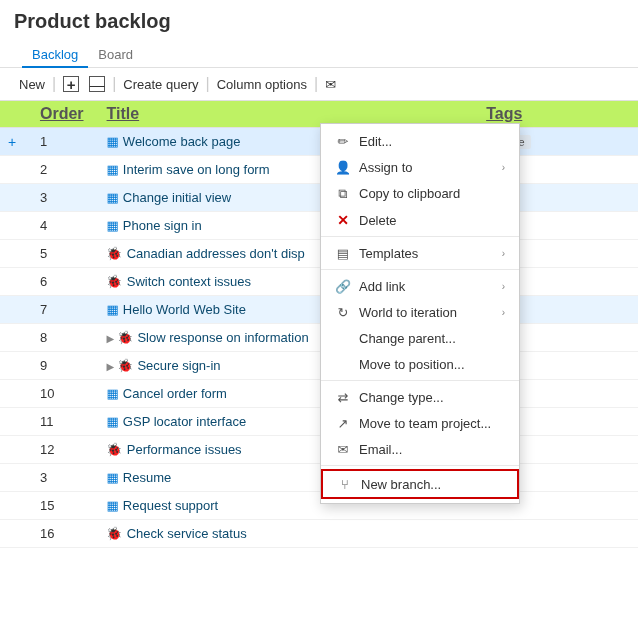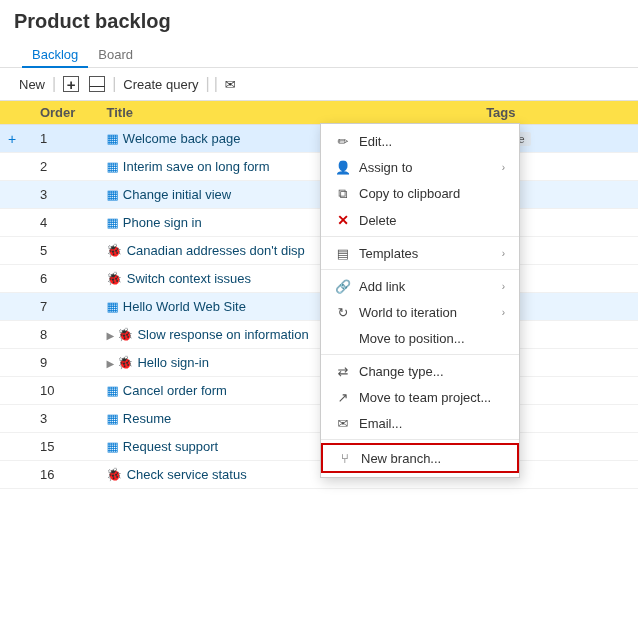--- a/index.html
+++ b/index.html
@@ -70,26 +70,27 @@
     table {
       width: 100%;
       border-collapse: collapse;
       table-layout: fixed;
     }
     thead th {
       text-align: left;
       padding: 4px 8px;
       font-weight: 600;
       color: #555;
-      font-size: 13px;
+      font-size: 16px;
       border-bottom: 1px solid #e0e0e0;
-      background: #fde047;
+      background: #bef264;
       position: sticky;
       top: 0;
       z-index: 1;
+      text-decoration: underline;
     }
     tbody tr {
       height: 28px;
     }
     tbody tr.selected { background: #ddeeff; }
     tbody tr.highlighted { background: #e8f4ff; }
     td {
       padding: 3px 8px;
       border-bottom: 1px solid #f0f0f0;
       white-space: nowrap;
@@ -185,20 +186,23 @@
     <span style="font-size:15px; border:1.5px solid #555; width:16px; height:16px; display:inline-flex; align-items:center; justify-content:center; font-weight:bold; line-height:1;">+</span>
   </button>
   <button class="toolbar-btn">
     <span style="font-size:15px; border:1.5px solid #555; width:16px; height:16px; display:inline-flex; align-items:center; justify-content:center;">—</span>
   </button>
   <span class="toolbar-sep">|</span>
   <button class="toolbar-btn">
     <span>Create query</span>
   </button>
   <span class="toolbar-sep">|</span>
+  <button class="toolbar-btn">
+    <span>Column options</span>
+  </button>
   <span class="toolbar-sep">|</span>
   <button class="toolbar-btn">
     <span>✉</span>
   </button>
 </div>
 
 <div class="grid-container">
   <table>
     <thead>
       <tr>
@@ -297,32 +301,54 @@
     </td>
     <td class="col-ellipsis"></td>
     <td class="col-tags"></td>
   </tr>
         <tr>
     <td class="col-add">
       
     </td>
     <td class="col-order">9</td>
     <td class="col-title">
-      <span class="chevron-icon">▶</span><span class="item-icon-red">🐞</span><span class="item-link">Hello sign-in</span>
+      <span class="chevron-icon">▶</span><span class="item-icon-red">🐞</span><span class="item-link">Secure sign-in</span>
     </td>
     <td class="col-ellipsis"></td>
     <td class="col-tags"></td>
   </tr>
         <tr>
     <td class="col-add">
       
     </td>
     <td class="col-order">10</td>
     <td class="col-title">
       <span class="item-icon-blue">▦</span><span class="item-link">Cancel order form</span>
+    </td>
+    <td class="col-ellipsis"></td>
+    <td class="col-tags"></td>
+  </tr>
+        <tr>
+    <td class="col-add">
+      
+    </td>
+    <td class="col-order">11</td>
+    <td class="col-title">
+      <span class="item-icon-blue">▦</span><span class="item-link">GSP locator interface</span>
+    </td>
+    <td class="col-ellipsis"></td>
+    <td class="col-tags"></td>
+  </tr>
+        <tr>
+    <td class="col-add">
+      
+    </td>
+    <td class="col-order">12</td>
+    <td class="col-title">
+      <span class="item-icon-red">🐞</span><span class="item-link">Performance issues</span>
     </td>
     <td class="col-ellipsis"></td>
     <td class="col-tags"></td>
   </tr>
         <tr>
     <td class="col-add">
       
     </td>
     <td class="col-order">3</td>
     <td class="col-title">
@@ -404,20 +430,27 @@
       <div class="cm-item">
     <span class="cm-item-left">
       <span class="cm-icon "><span style="font-size:13px;">↻</span></span>
       <span>World to iteration</span>
     </span>
     <span class="cm-chevron">›</span>
   </div>
       <div class="cm-item">
     <span class="cm-item-left">
       <span class="cm-icon "><span style="font-size:13px; width:16px; display:inline-block;"></span></span>
+      <span>Change parent...</span>
+    </span>
+
+  </div>
+      <div class="cm-item">
+    <span class="cm-item-left">
+      <span class="cm-icon "><span style="font-size:13px; width:16px; display:inline-block;"></span></span>
       <span>Move to position...</span>
     </span>
 
   </div>
       <hr class="cm-divider">
       <div class="cm-item">
     <span class="cm-item-left">
       <span class="cm-icon "><span style="font-size:13px;">⇄</span></span>
       <span>Change type...</span>
     </span>

